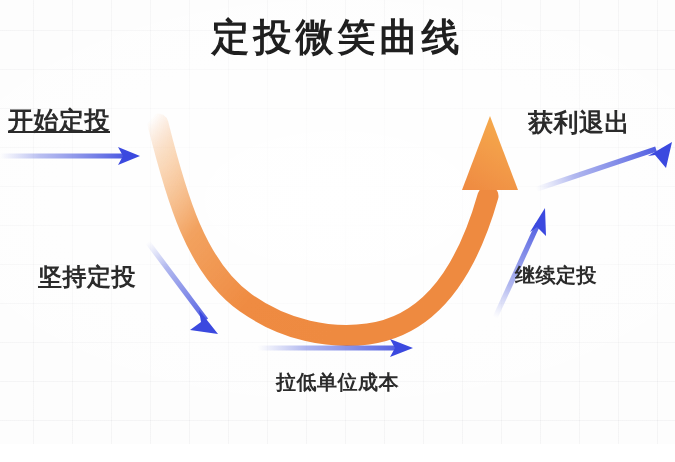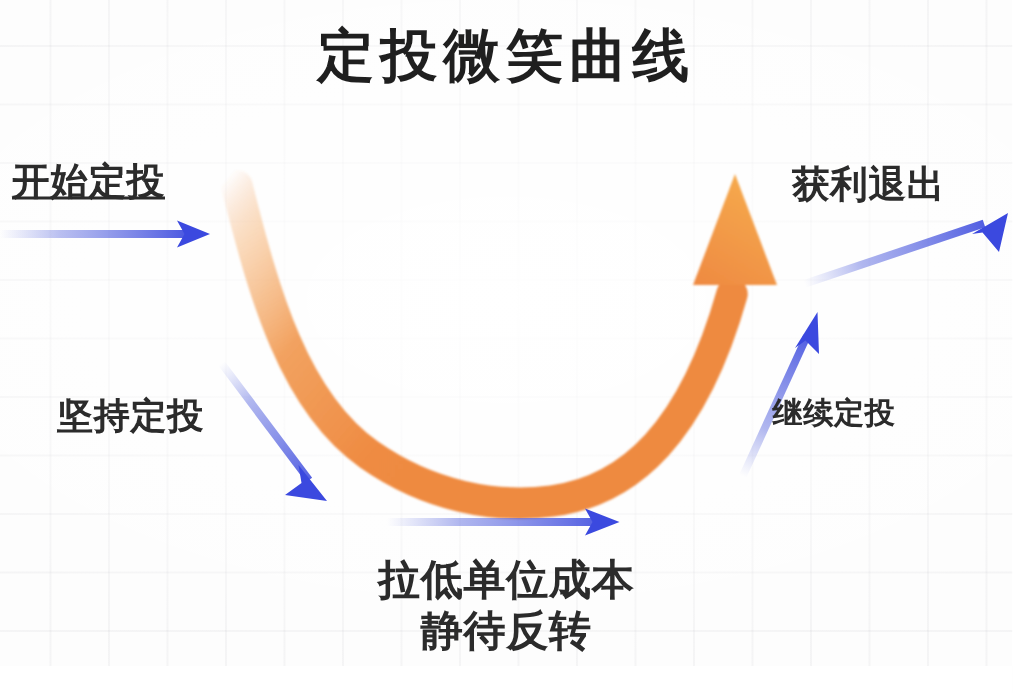--- a/index.html
+++ b/index.html
@@ -51,21 +51,21 @@
     text-align: center;
     font-size: 38px;
     letter-spacing: 4px;
     color: #1f1f1f;
     font-weight: 700;
   }
   #lbl-start   { left: 8px;   top: 106px; font-size: 25px; text-decoration: underline; }
   #lbl-exit    { left: 528px; top: 108px; font-size: 25px; }
   #lbl-persist { left: 38px;  top: 263px; font-size: 24px; }
   #lbl-continue{ left: 515px; top: 263px; font-size: 20px; }
-  #lbl-bottom  { left: 0; right: 0; top: 370px; text-align: center; font-size: 28px; }
+  #lbl-bottom  { left: 0; right: 0; top: 370px; text-align: center; font-size: 20px; }
   #lbl-bottom span { display: block; }
 </style>
 </head>
 <body>
 
 <div id="stage">
 
   <div id="paper-wash"></div>
 
   <svg id="art" viewBox="0 0 675 462" width="675" height="462" xmlns="http://www.w3.org/2000/svg">
@@ -154,16 +154,15 @@
   <div class="lbl" id="lbl-start">开始定投</div>
 
   <div class="lbl" id="lbl-persist">坚持定投</div>
 
   <div class="lbl" id="lbl-exit">获利退出</div>
 
   <div class="lbl" id="lbl-continue">继续定投</div>
 
   <div class="lbl" id="lbl-bottom">
     <span>拉低单位成本</span>
-    <span>静待反转</span>
   </div>
 
 </div>
 
 </body></html>

